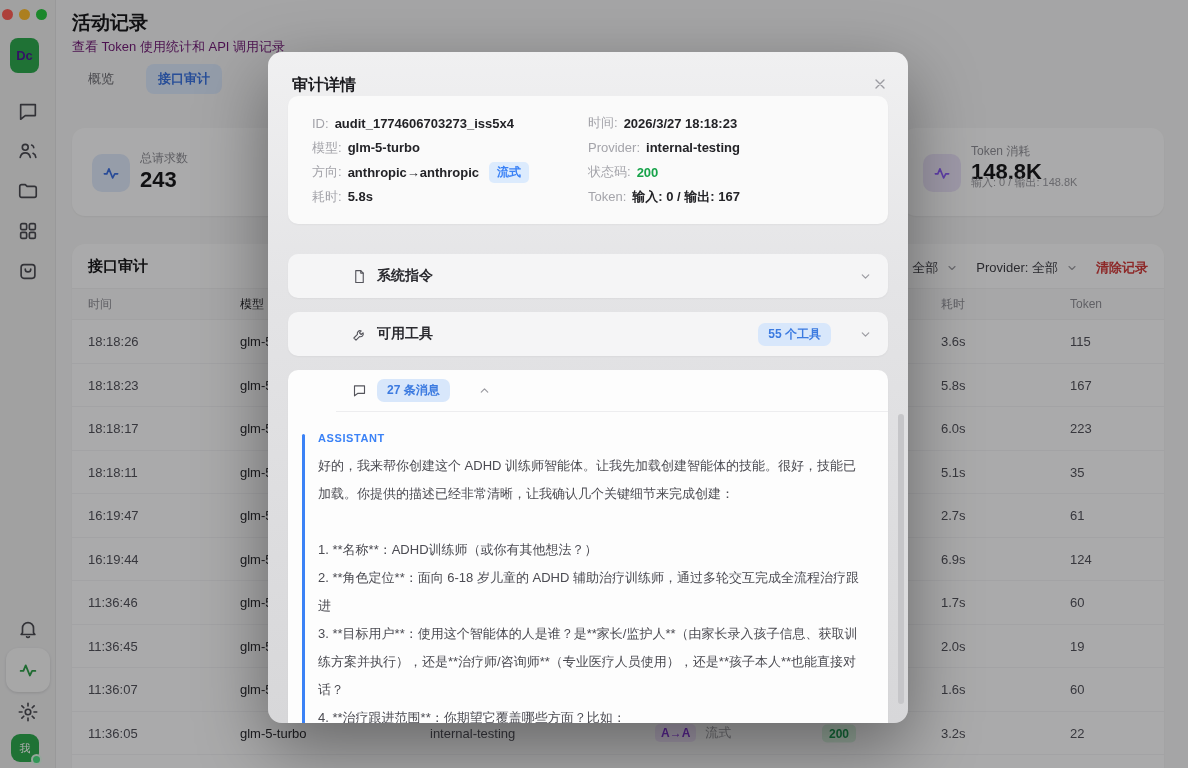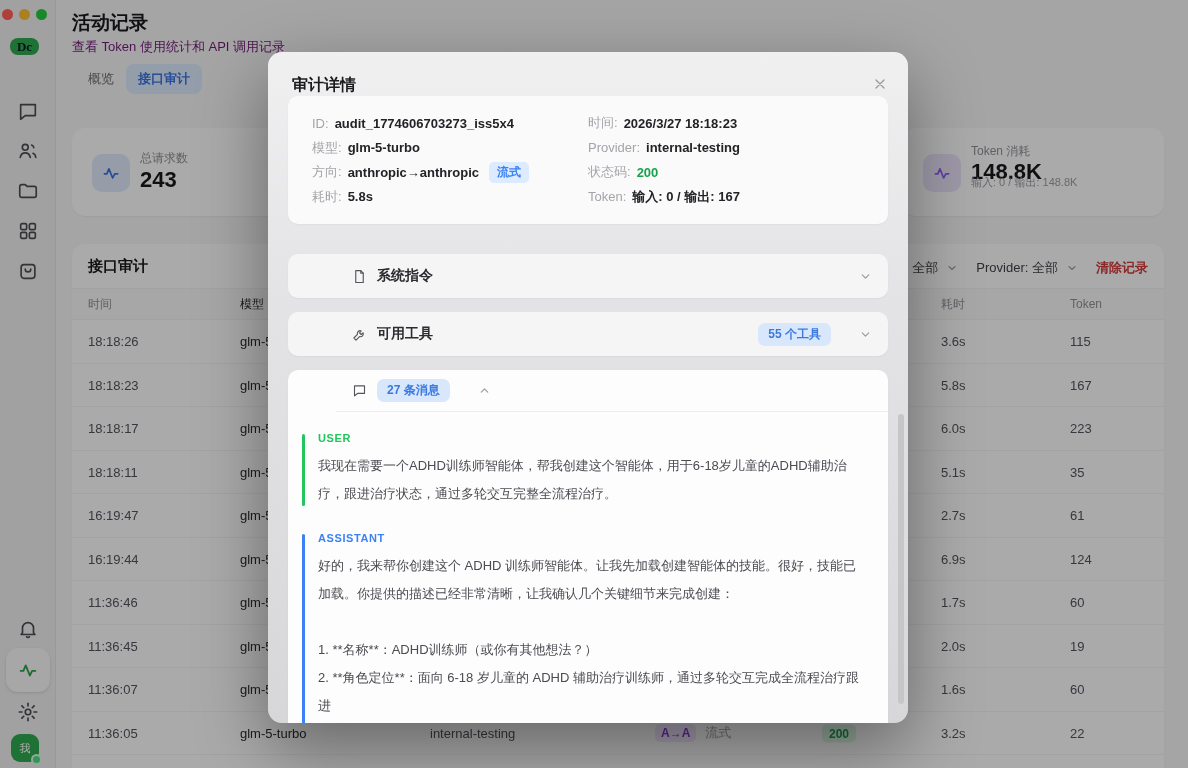--- a/index.html
+++ b/index.html
@@ -7,35 +7,35 @@
          font-family:"Liberation Sans","DejaVu Sans",sans-serif;-webkit-font-smoothing:antialiased;}
   .stage *{box-sizing:border-box;}
   svg{display:block;}
 
   
   .sidebar{position:absolute;left:0;top:0;width:56px;height:768px;background:#ededee;border-right:1px solid #e2e2e4;}
   .tlight{position:absolute;top:9px;width:11px;height:11px;border-radius:50%;}
   .tl-red{left:2px;background:#ff5f57;}
   .tl-yellow{left:19px;background:#febc2e;}
   .tl-green{left:36px;background:#28c840;}
-  .logo{position:absolute;left:10px;top:38px;width:29px;height:17px;border-radius:8px;background:#2fa84f;
-        color:#0f172a;font-weight:700;font-size:13px;display:flex;align-items:center;justify-content:center;font-family:Liberation Serif, serif;}
+  .logo{position:absolute;left:10px;top:38px;width:29px;height:35px;border-radius:8px;background:#2fa84f;
+        color:#4c1d95;font-weight:700;font-size:13px;display:flex;align-items:center;justify-content:center;}
   .side-ic{position:absolute;left:50%;transform:translateX(-50%);width:24px;height:24px;color:#4b4b52;
            display:flex;align-items:center;justify-content:center;}
   .side-active{position:absolute;left:6px;top:648px;width:44px;height:44px;border-radius:12px;background:#f6f6f7;
                box-shadow:0 1px 3px rgba(0,0,0,.12);display:flex;align-items:center;justify-content:center;color:#2f9e49;}
   .avatar{position:absolute;left:11px;top:734px;width:28px;height:28px;border-radius:9px;background:#2fa84f;color:#fff;
           font-size:11px;display:flex;align-items:center;justify-content:center;}
   .avatar-dot{position:absolute;right:-3px;bottom:-3px;width:11px;height:11px;border-radius:50%;
               background:#4ade80;border:2px solid #dff5e6;}
 
   
   .page-title{position:absolute;left:72px;top:10px;font-size:19px;font-weight:700;color:#18181b;}
   .page-subtitle{position:absolute;left:72px;top:38px;font-size:13px;color:#701a75;}
-  .tabs{position:absolute;left:76px;top:64px;display:flex;align-items:center;gap:0;}
+  .tabs{position:absolute;left:76px;top:64px;display:flex;align-items:center;gap:20px;}
   .tab{font-size:13px;color:#6b6b72;padding:6px 12px;border-radius:8px;}
   .tab.active{background:#dbe7fb;color:#3b74e0;font-weight:700;}
 
   
   .card{position:absolute;background:#fbfbfc;border-radius:13px;box-shadow:0 1px 2px rgba(0,0,0,.05);}
   .stat1{left:72px;top:128px;width:261px;height:88px;}
   .stat4{left:903px;top:128px;width:261px;height:88px;}
   .stat-ic{position:absolute;left:20px;top:26px;width:38px;height:38px;border-radius:10px;
            display:flex;align-items:center;justify-content:center;}
   .stat-ic.blue{background:#dde7fa;color:#3b6fe0;}
@@ -472,24 +472,20 @@
             </svg>
         </span>
         <span class="sec-badge">27 条消息</span>
         <span class="sec-chev up">
           <svg width="13" height="13" viewBox="0 0 24 24" fill="none" stroke="currentColor" stroke-width="2.2" stroke-linecap="round" stroke-linejoin="round">
               <path d="M6 9l6 6 6-6"></path>
             </svg>
         </span>
       </div>
       <div class="messages">
-        <div class="msg user">
-          <div class="msg-role">USER</div>
-          <div class="msg-text">我现在需要一个ADHD训练师智能体，帮我创建这个智能体，用于6-18岁儿童的ADHD辅助治疗，跟进治疗状态，通过多轮交互完整全流程治疗。</div>
-        </div>
         <div class="msg assistant">
           <div class="msg-role">ASSISTANT</div>
           <div class="msg-text">好的，我来帮你创建这个 ADHD 训练师智能体。让我先加载创建智能体的技能。很好，技能已加载。你提供的描述已经非常清晰，让我确认几个关键细节来完成创建：
 
 1. **名称**：ADHD训练师（或你有其他想法？）
 2. **角色定位**：面向 6-18 岁儿童的 ADHD 辅助治疗训练师，通过多轮交互完成全流程治疗跟进
 3. **目标用户**：使用这个智能体的人是谁？是**家长/监护人**（由家长录入孩子信息、获取训练方案并执行），还是**治疗师/咨询师**（专业医疗人员使用），还是**孩子本人**也能直接对话？
 4. **治疗跟进范围**：你期望它覆盖哪些方面？比如：
 - 行为训练任务布置与打卡
 - 情绪管理辅导

